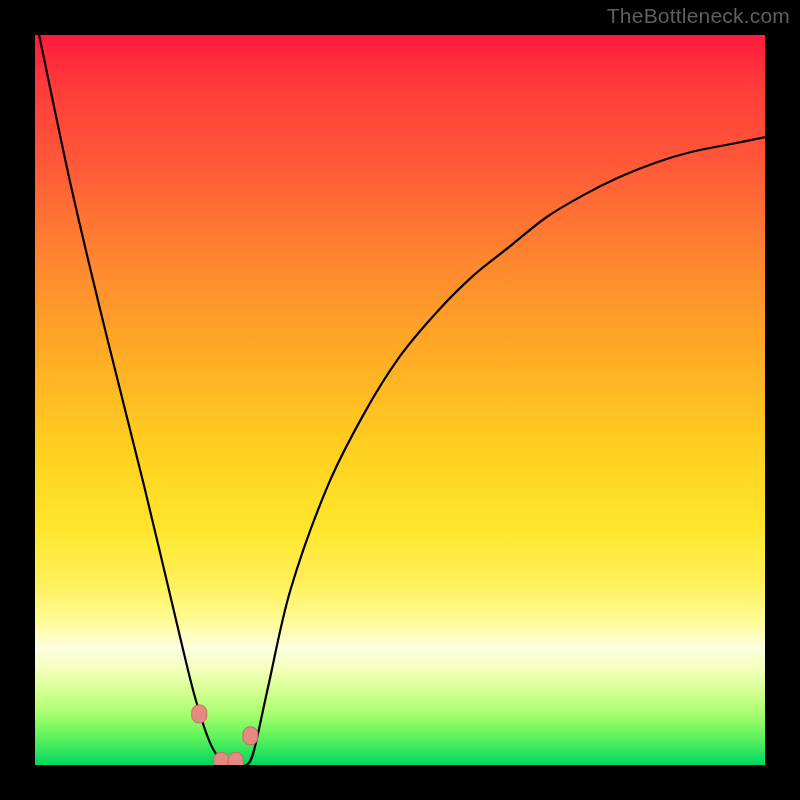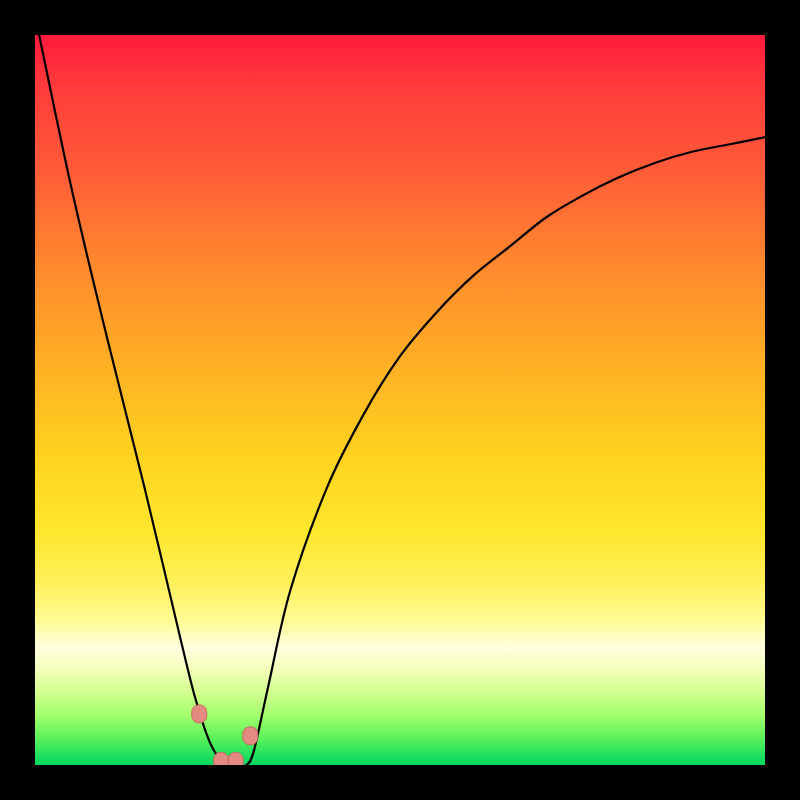--- a/index.html
+++ b/index.html
@@ -59,20 +59,21 @@
     font-size: 21px;
     font-weight: 400;
     letter-spacing: 0.2px;
     user-select: none;
   }
 </style>
 </head>
 <body>
 
 <div class="outer">
+  <div class="attribution">TheBottleneck.com</div>
 
   <div class="plot">
     <svg class="curve" viewBox="0 0 730 730" preserveAspectRatio="none">
 
       <path id="curvePath" fill="none" stroke="#000000" stroke-width="2.2" stroke-linecap="round" d="M 0.00 -20.00 C 6.08 8.88, 24.33 98.87, 36.50 153.30 C 48.67 207.73, 60.83 256.72, 73.00 306.60 C 85.17 356.48, 97.33 402.72, 109.50 452.60 C 121.67 502.48, 137.48 570.62, 146.00 605.90 C 154.52 641.18, 155.73 647.27, 160.60 664.30 C 165.47 681.33, 170.33 697.15, 175.20 708.10 C 180.07 719.05, 186.15 726.35, 189.80 730.00 C 193.45 733.65, 194.67 730.00, 197.10 730.00 C 199.53 730.00, 201.97 730.00, 204.40 730.00 C 206.83 730.00, 209.27 732.43, 211.70 730.00 C 214.13 727.57, 215.35 728.78, 219.00 715.40 C 222.65 702.02, 227.52 676.47, 233.60 649.70 C 239.68 622.93, 245.77 587.65, 255.50 554.80 C 265.23 521.95, 279.83 481.80, 292.00 452.60 C 304.17 423.40, 316.33 401.50, 328.50 379.60 C 340.67 357.70, 352.83 338.23, 365.00 321.20 C 377.17 304.17, 389.33 290.78, 401.50 277.40 C 413.67 264.02, 425.83 251.85, 438.00 240.90 C 450.17 229.95, 462.33 221.43, 474.50 211.70 C 486.67 201.97, 498.83 191.02, 511.00 182.50 C 523.17 173.98, 535.33 167.29, 547.50 160.60 C 559.67 153.91, 571.83 147.82, 584.00 142.35 C 596.17 136.87, 608.33 132.01, 620.50 127.75 C 632.67 123.49, 644.83 119.84, 657.00 116.80 C 669.17 113.76, 681.33 111.93, 693.50 109.50 C 705.67 107.07, 723.92 103.42, 730.00 102.20"></path>
 
       <g id="markers">
           <rect x="156.75" y="669.90" width="15" height="18" rx="7" ry="7" fill="#e38b82" stroke="#c66a5f" stroke-width="1"></rect>
           <rect x="178.65" y="717.35" width="15" height="18" rx="7" ry="7" fill="#e38b82" stroke="#c66a5f" stroke-width="1"></rect>
           <rect x="193.25" y="717.35" width="15" height="18" rx="7" ry="7" fill="#e38b82" stroke="#c66a5f" stroke-width="1"></rect>

